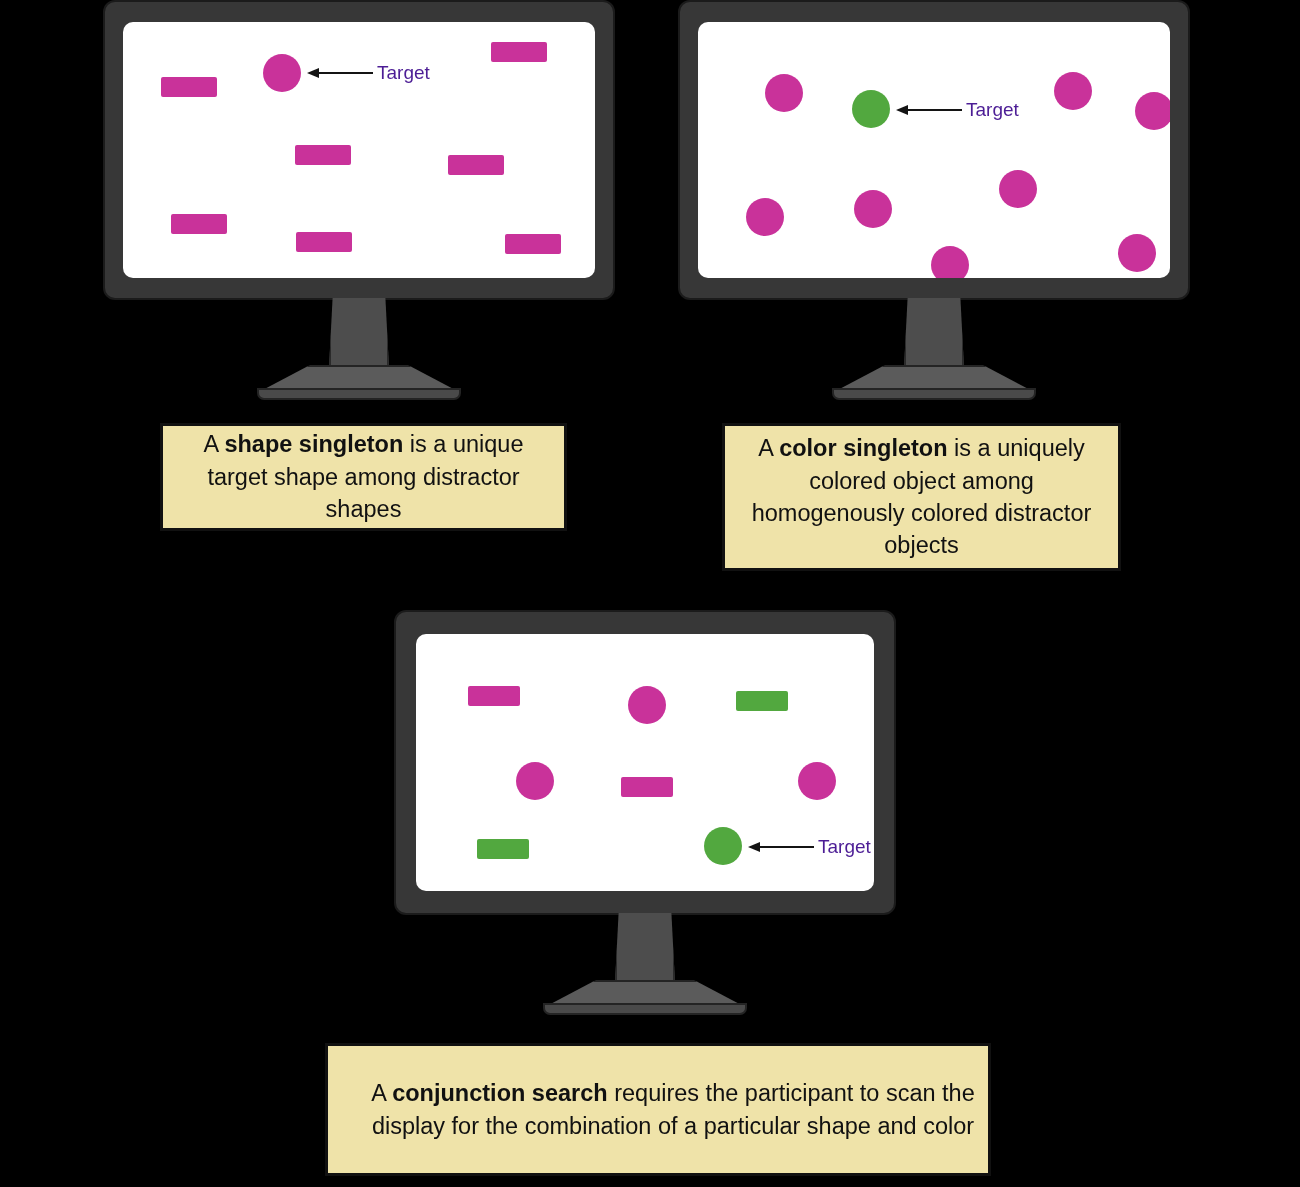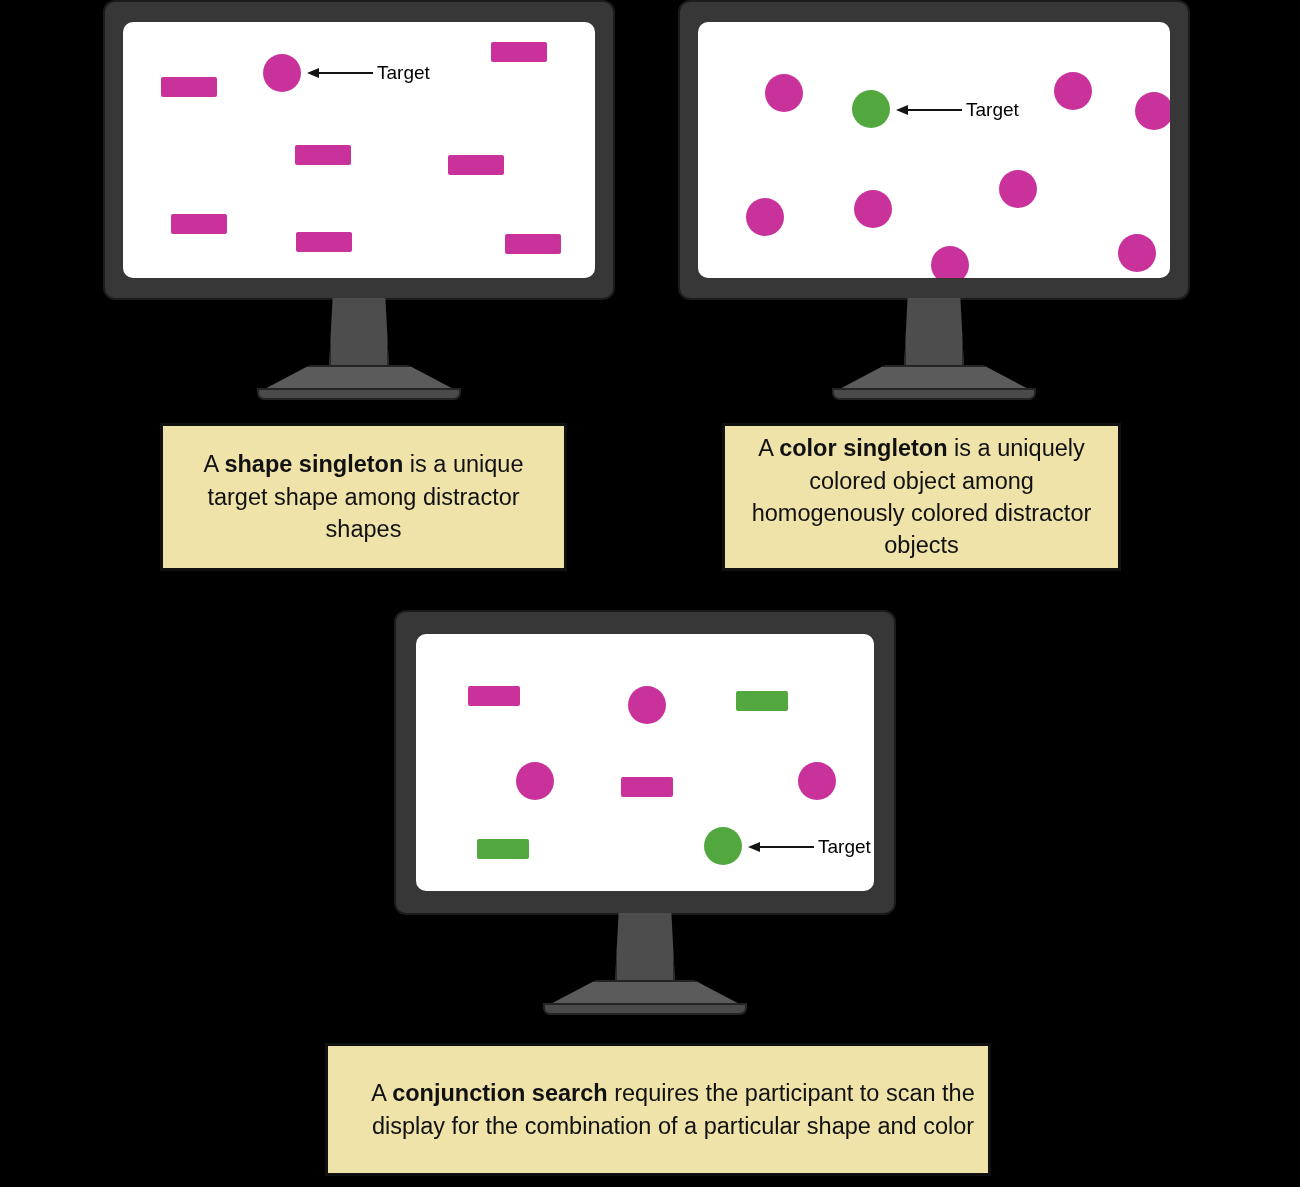--- a/index.html
+++ b/index.html
@@ -66,21 +66,21 @@
   }
   .rect {
     border-radius: 2px;
   }
 
   
   .target-annot {
     position: absolute;
     display: flex;
     align-items: center;
-    color: #000000;
+    color: #4c1d95;
     font-size: 19px;
     font-family: "Liberation Sans", sans-serif;
     white-space: nowrap;
   }
   .target-annot svg {
     display: block;
   }
   .target-label {
     margin-left: 4px;
     line-height: 1;
@@ -132,21 +132,21 @@
     </div>
   </div>
 
   <div class="neck" style="left:226px; top:298px; width:60px; height:70px;
               clip-path: polygon(6% 0%, 94% 0%, 100% 100%, 0% 100%);"></div>
   <div class="base" style="left:154px; top:365px; width:204px; height:28px;
               clip-path: polygon(26% 0%, 74% 0%, 100% 100%, 0% 100%);"></div>
   <div class="base-lip" style="left:154px; top:388px; width:204px; height:12px; border-radius:0 0 7px 7px;"></div>
 </div>
 
-<div class="caption" style="left:160px; top:423px; width:407px; height:148px;">
+<div class="caption" style="left:160px; top:423px; width:407px; height:108px;">
   <div>
     <span>A </span><b>shape singleton</b><span> is a unique target shape among distractor shapes</span>
   </div>
 </div>
 
 <div class="monitor" style="left:678px; top:0px; width:512px; height:400px;">
 
   <div class="bezel" style="height:300px;"></div>
 
   <div class="screen" style="left:20px; top:22px; width:472px; height:256px;">

